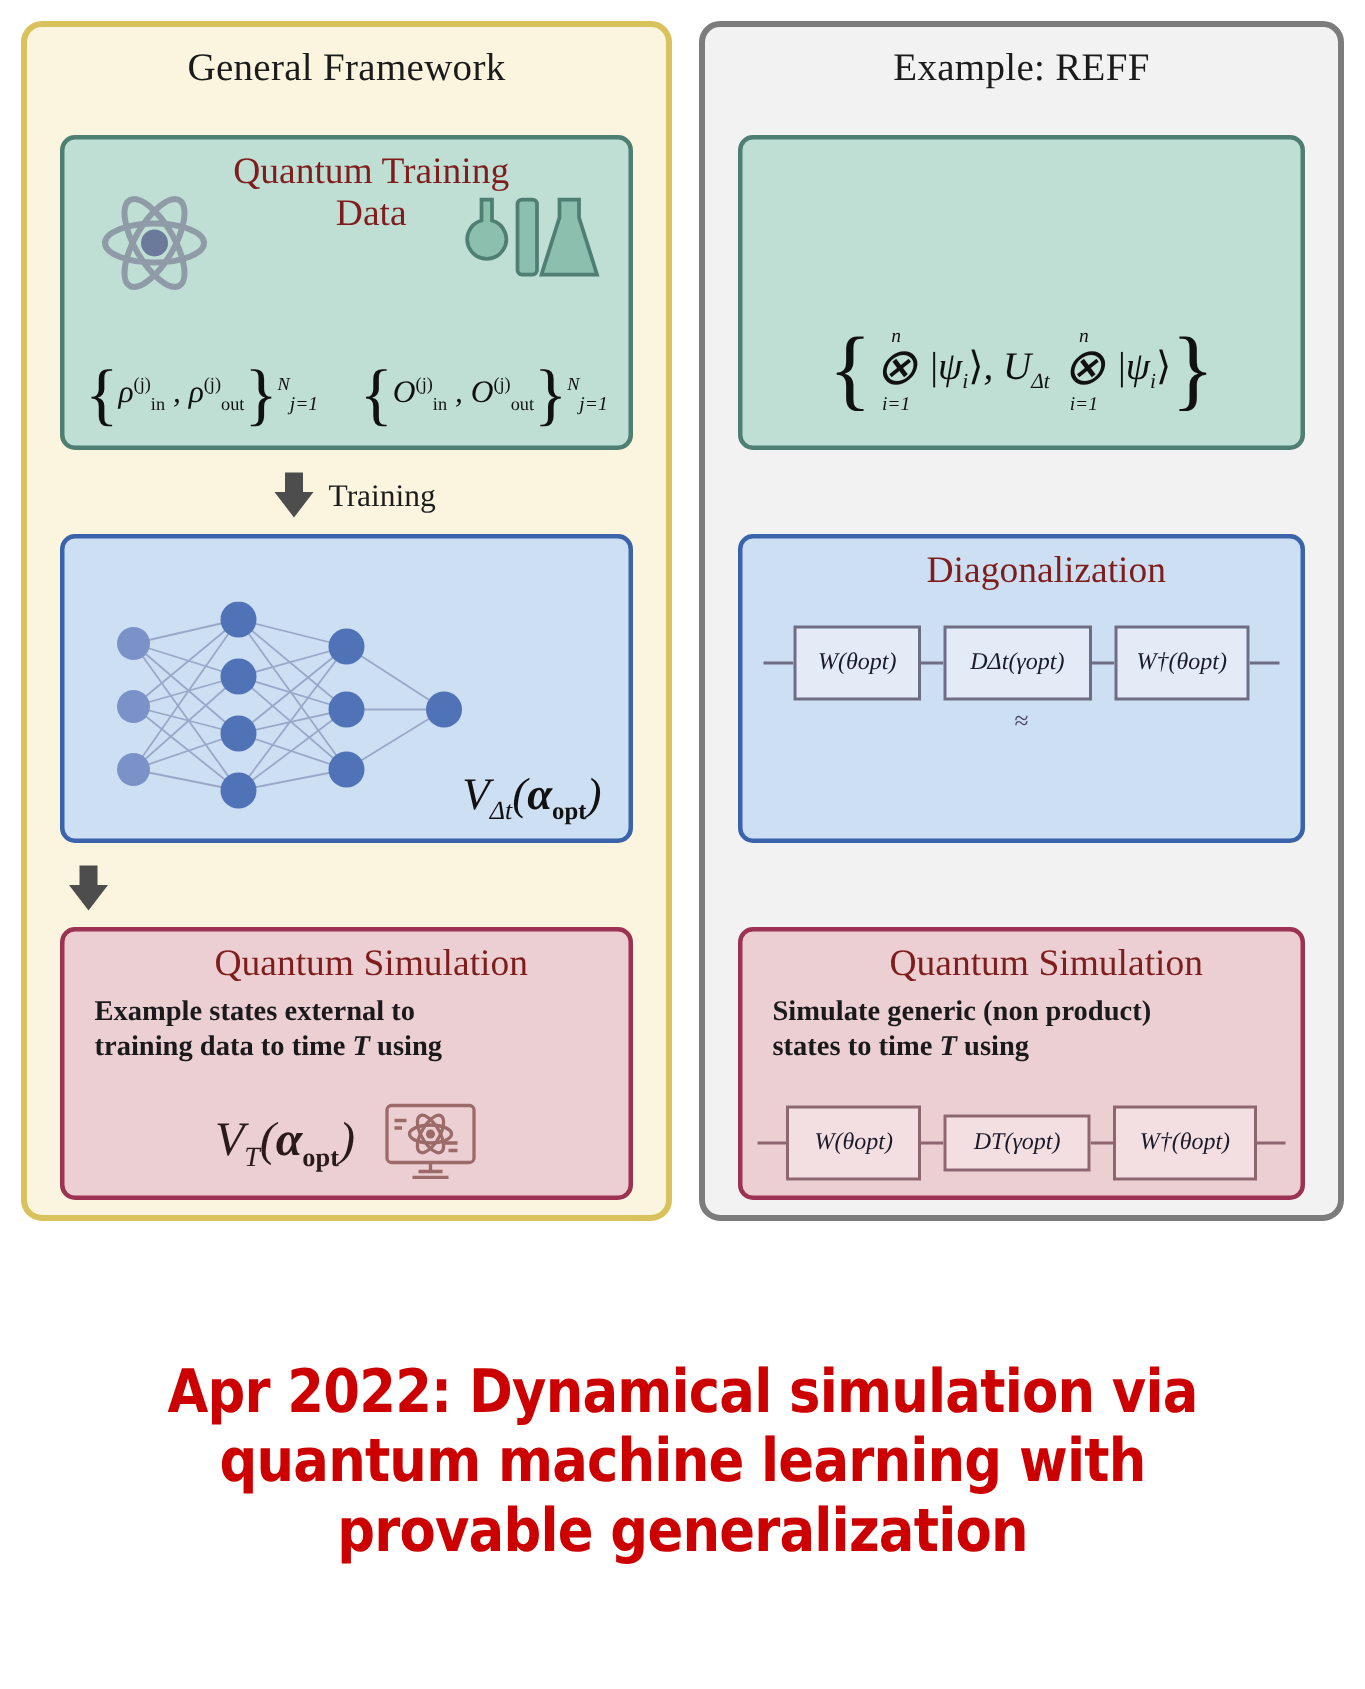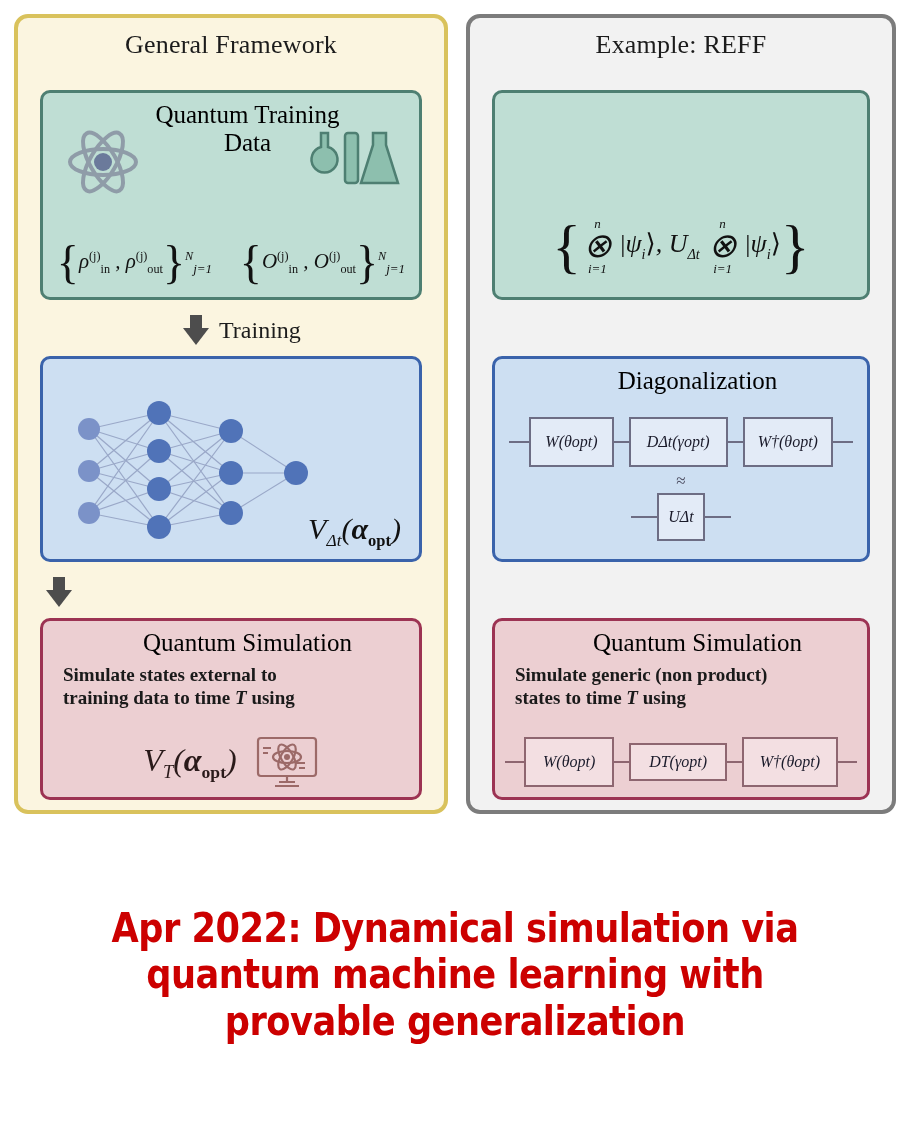--- a/index.html
+++ b/index.html
@@ -37,21 +37,21 @@
     border-radius: 10px;
     border: 3px solid;
   }
   .stage.teal { background: #bfded4; border-color: #4e7f72; }
   .stage.blue { background: #cddff2; border-color: #3a63ab; }
   .stage.red  { background: #eccfd2; border-color: #9c3353; }
 
   .stage-title {
     text-align: center;
     font-size: 25px;
-    color: #000000;
+    color: #7f1d1d;
     line-height: 1.12;
     padding-top: 8px;
     margin-left: 33px;
   }
   .stage-sub {
     font-size: 19px;
     color: #1a1a1a;
     line-height: 1.22;
     padding: 6px 20px 0 20px;
     font-weight: bold;
@@ -87,21 +87,21 @@
   .arrow-glyph::after {
     content: "";
     position: absolute; left: 0; top: 13px;
     width: 0; height: 0;
     border-left: 13px solid transparent;
     border-right: 13px solid transparent;
     border-top: 17px solid #4d4d4d;
   }
   .arrow-label {
     margin-left: 10px;
-    font-size: 24px;
+    font-size: 21px;
     color: #1c1c1c;
     white-space: nowrap;
   }
   #arr-l1 { left: 165px; top: 292px; }
   #arr-l2 { left: 28px;  top: 554px; }
 
   
   .math { font-family: "Liberation Serif", serif; font-style: italic; color: #111; }
   .brace { font-style: normal; font-size: 46px; vertical-align: -10px; }
   sub, sup { font-style: normal; font-size: 0.58em; }
@@ -293,21 +293,21 @@
     </div>
 
     <div class="arrow-row" id="arr-l2">
       <div class="arrow-glyph"></div>
     </div>
 
     <div class="stage red" id="box-bl">
       <div class="stage-title">Quantum Simulation</div>
 
       <div class="stage-sub">
-        <div>Simulate states external to</div>
+        <div>Example states external to</div>
         <div><span>training data to time </span><span class="ital">T</span><span> using</span></div>
       </div>
 
       <div style="position:absolute; left:0; right:0; bottom:6px; display:flex; align-items:center; justify-content:center; gap:18px;">
         <span class="math" style="font-size:32px;color:#2a1a1a">
           <span style="font-style:italic">V</span><sub style="font-style:italic;font-size:.58em">T</sub>(<span style="font-weight:bold;font-style:italic">α</span><sub style="font-weight:bold;font-style:normal;font-size:.55em">opt</sub>)
         </span>
         <span id="monitor" style="position:relative">
           <svg width="64" height="52" viewBox="0 0 64 52">
             <g fill="none" stroke="#9c6a68" stroke-width="2.2">
@@ -354,27 +354,20 @@
           <div class="gate" style="width:108px;height:50px">
             <span class="lbl">DΔt(γopt)</span>
           </div>
           <div class="wire" style="width:16px"></div>
           <div class="gate" style="width:98px;height:50px">
             <span class="lbl">W†(θopt)</span>
           </div>
           <div class="wire" style="width:22px"></div>
         </div>
         <div class="approx" style="margin-top:4px;">≈</div>
-        <div class="gaterow" style="justify-content:center; margin-top:2px;">
-          <div class="wire" style="width:26px"></div>
-          <div class="gate" style="width:48px;height:48px">
-            <span class="lbl">UΔt</span>
-          </div>
-          <div class="wire" style="width:26px"></div>
-        </div>
       </div>
     </div>
 
     <div class="stage red" id="box-br">
       <div class="stage-title">Quantum Simulation</div>
 
       <div class="stage-sub">
         <div>Simulate generic (non product)</div>
         <div><span>states to time </span><span class="ital">T</span><span> using</span></div>
       </div>

